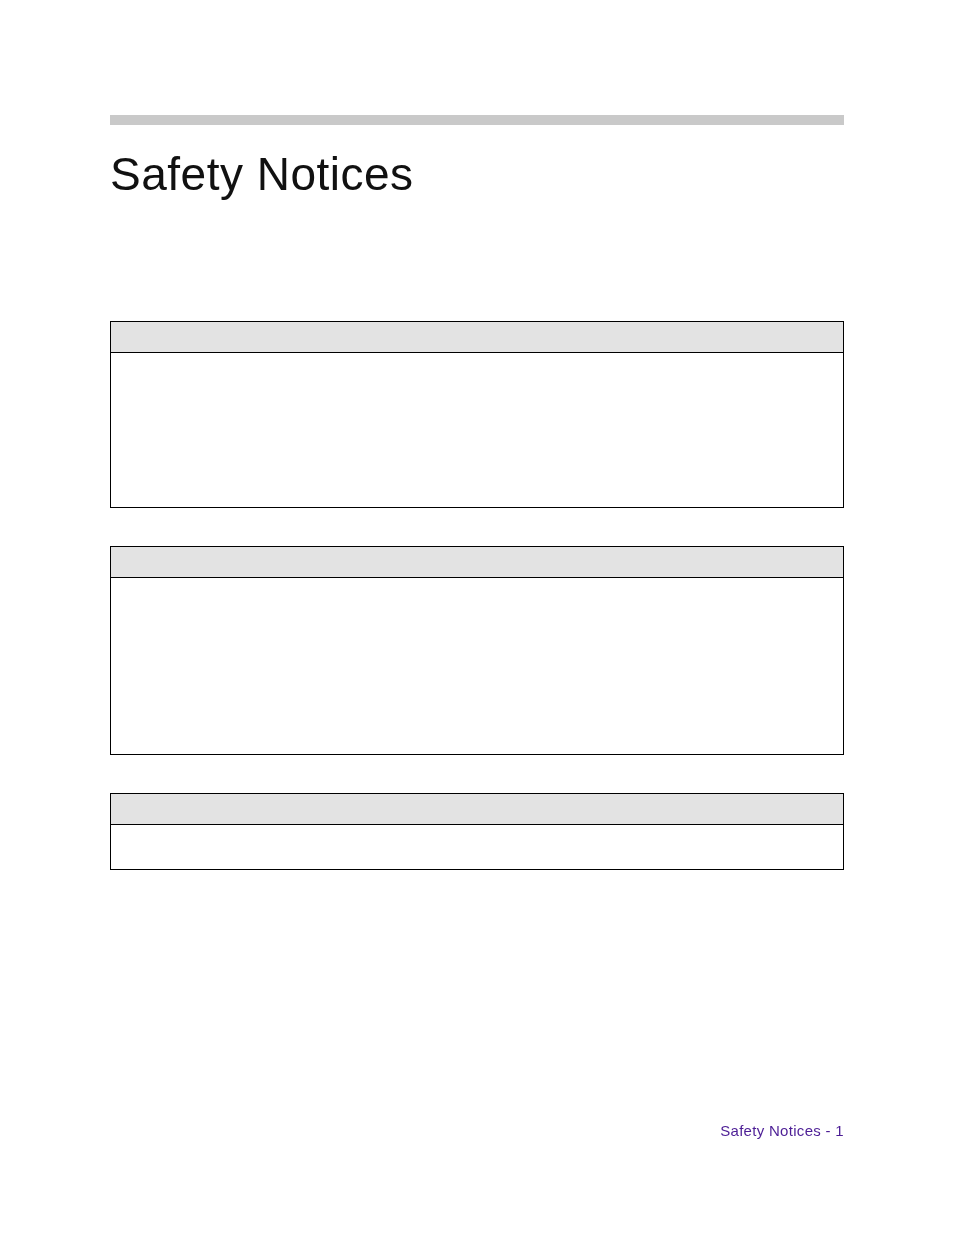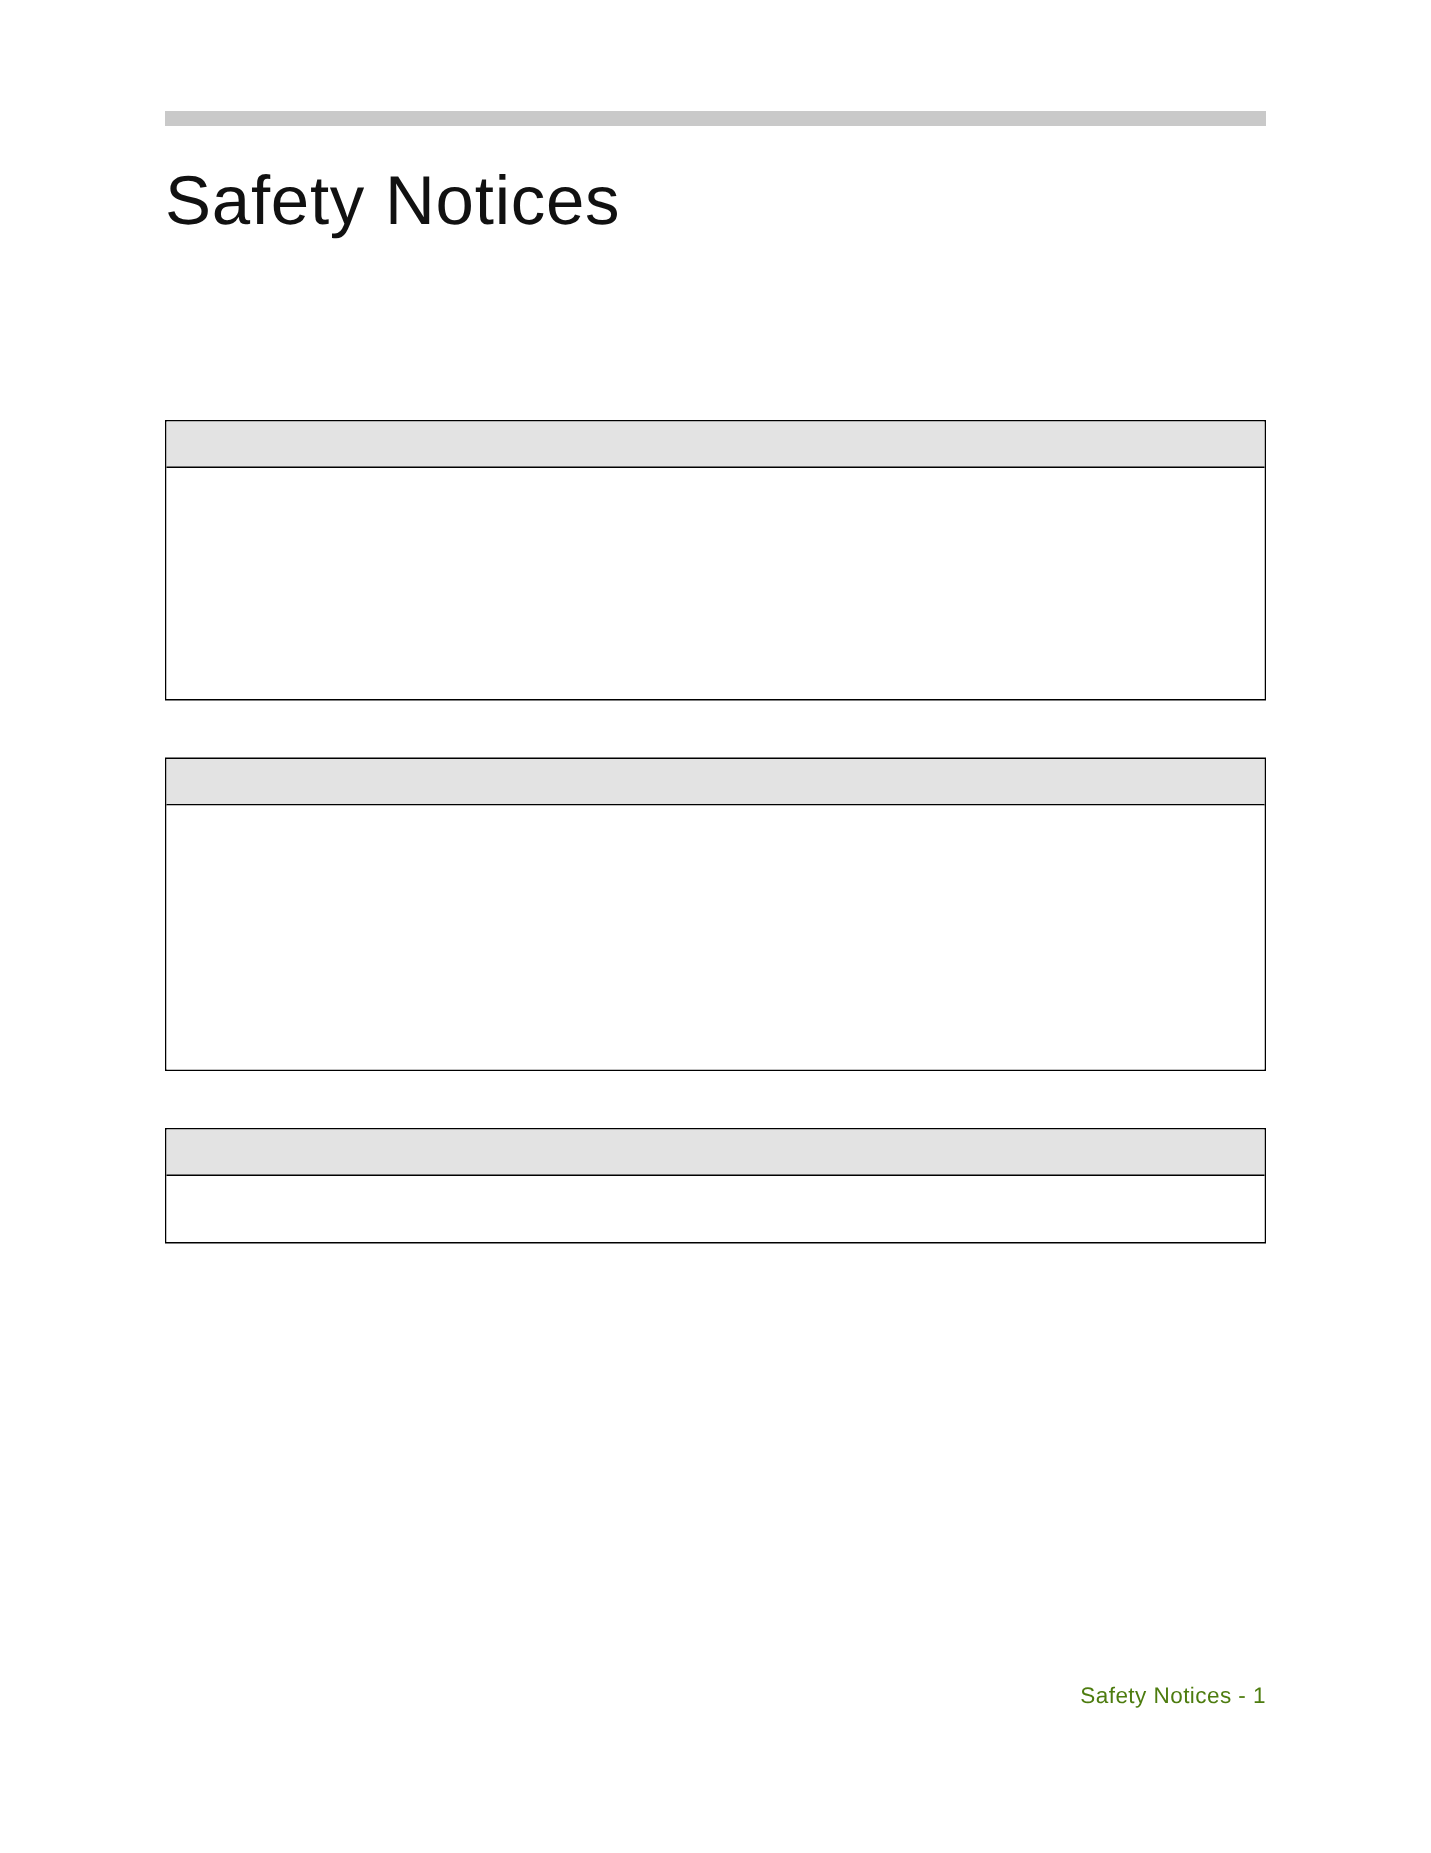--- a/index.html
+++ b/index.html
@@ -6,21 +6,21 @@
     margin: 0;
     padding: 0;
     background: #ffffff;
     font-family: "Futura", "Century Gothic", "Trebuchet MS", sans-serif;
   }
   .page {
     width: 954px;
     height: 1235px;
     position: relative;
     box-sizing: border-box;
-    padding: 74px 110px 0 110px;
+    padding: 115px 110px 0 110px;
   }
   .rule {
     height: 10px;
     background: #c9c9c9;
     margin-bottom: 22px;
   }
   .title {
     font-size: 46px;
     font-weight: 300;
     letter-spacing: 0.5px;
@@ -42,21 +42,21 @@
   }
   .notice:nth-of-type(2) .notice-body { min-height: 154px; }
   .notice:nth-of-type(3) .notice-body { min-height: 176px; }
   .footer {
     position: absolute;
     right: 110px;
     bottom: 96px;
     font-size: 15px;
     font-weight: 300;
     letter-spacing: 0.3px;
-    color: #4d7c0f;
+    color: #4c1d95;
   }
 </style>
 </head>
 <body>
 
 <div class="page">
 
   <div class="rule"></div>
 
   <h1 class="title">Safety Notices</h1>

